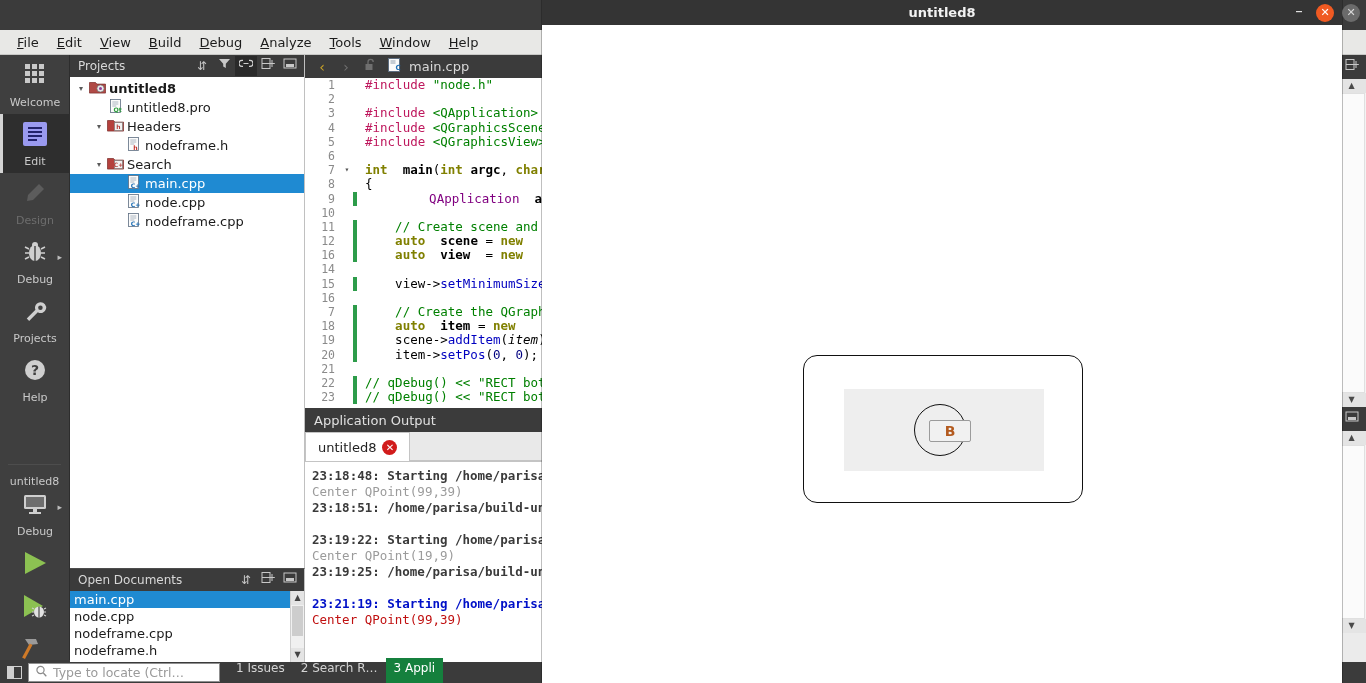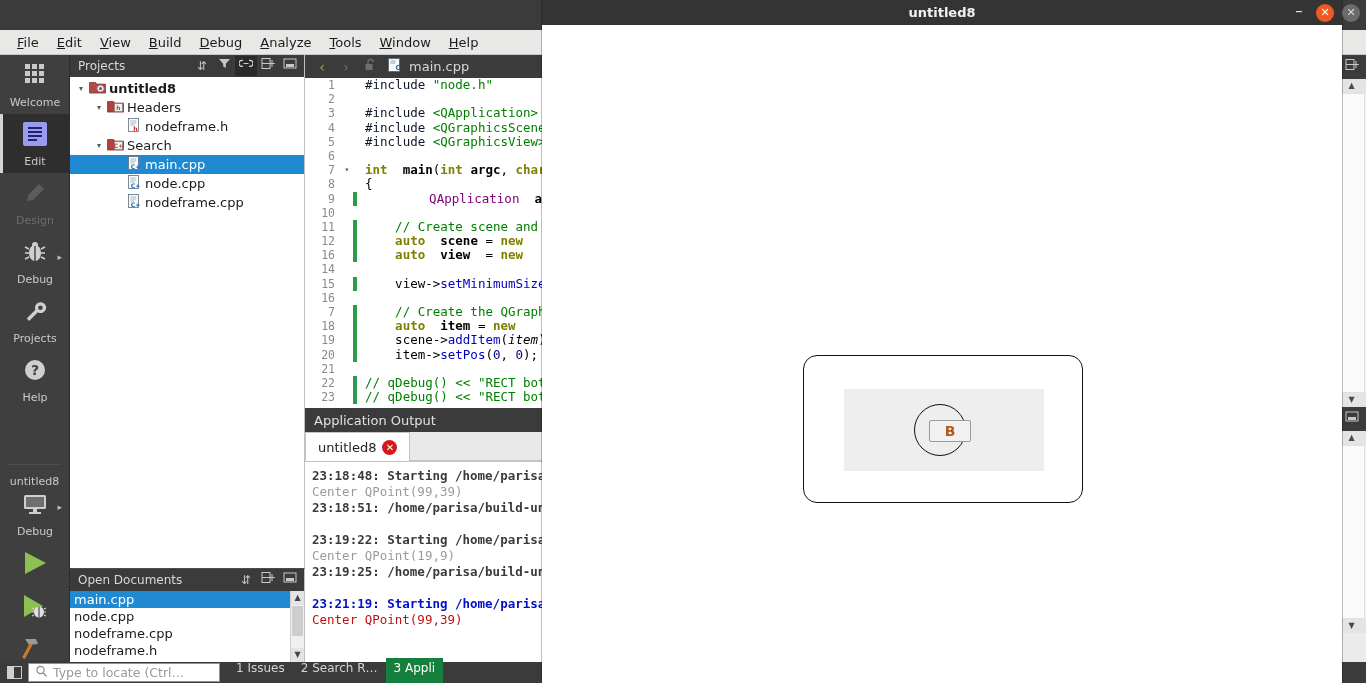--- a/index.html
+++ b/index.html
@@ -137,21 +137,21 @@
   .gut {
     width: 36px; min-width:36px; text-align: right; padding-right: 6px;
     color: #8a8a8a; background: #ffffff; font-size: 11.5px;
   }
   .fold { width: 12px; min-width:12px; text-align:center; color:#555; font-size:8px; }
   .chg { width: 4px; min-width:4px; }
   .chg.mod { background: #2d9c4a; }
   .ctext { padding-left: 8px; }
   .k  { color: #808000; font-weight: bold; }
   .kw { color: #000000; font-weight: bold; }
-  .pp { color: #0f172a; }
+  .pp { color: #be185d; }
   .str{ color: #008000; }
   .cm { color: #008000; }
   .ty { color: #800080; margin-left: 34px; }
   .fn { color: #0000c0; }
   .nm2{ color: #000000; }
   .it { font-style: italic; color:#000; }
   .num{ color: #000080; }
 
   
   #output-pane {
@@ -411,20 +411,30 @@
       <div id="projects-tree">
           <div class="trow bold">
             <span style="width: 0px; min-width: 0px;"></span>
             <span class="exp">▾</span>
             <span class="ico"><span><svg width="17" height="14" viewBox="0 0 17 14">
                   <path d="M0.5 2.5h6l1.4 1.6h8.6v9H0.5z" fill="#b04a46" stroke="#7a2b28" stroke-width="0.7"></path>
                   <circle cx="11.5" cy="8.5" r="3.6" fill="#e9e9e9" stroke="#6b6b6b" stroke-width="0.7"></circle>
                   <circle cx="11.5" cy="8.5" r="1.5" fill="#8e3f9e"></circle>
                 </svg></span></span>
             <span class="nm">untitled8</span>
+          </div>
+          <div class="trow">
+            <span style="width: 18px; min-width: 18px;"></span>
+            <span class="exp"></span>
+            <span class="ico"><span><svg width="15" height="14" viewBox="0 0 15 14">
+                  <rect x="2.5" y="0.5" width="10" height="13" fill="#fbfbfb" stroke="#5d6d80" stroke-width="0.8"></rect>
+                  <path d="M4.3 3h6M4.3 5h6M4.3 7h4" stroke="#9aa6b4" stroke-width="0.8"></path>
+                  <text x="9.5" y="12.5" font-size="6.2" font-family="DejaVu Sans" font-weight="bold" fill="#2e9e3e" text-anchor="middle">Qt</text>
+                </svg></span></span>
+            <span class="nm">untitled8.pro</span>
           </div>
           <div class="trow">
             <span style="width: 18px; min-width: 18px;"></span>
             <span class="exp">▾</span>
             <span class="ico"><span><svg width="17" height="14" viewBox="0 0 17 14">
                   <path d="M0.5 2.5h6l1.4 1.6h8.6v9H0.5z" fill="#b5413d" stroke="#7a2b28" stroke-width="0.7"></path>
                   <rect x="7.5" y="4.5" width="8" height="8" fill="#f2f2f2" stroke="#7d7d7d" stroke-width="0.7"></rect>
                   <text x="11.5" y="11" font-size="6" font-family="DejaVu Sans" font-weight="bold" fill="#b5413d" text-anchor="middle">h</text>
                 </svg></span></span>
             <span class="nm">Headers</span>

